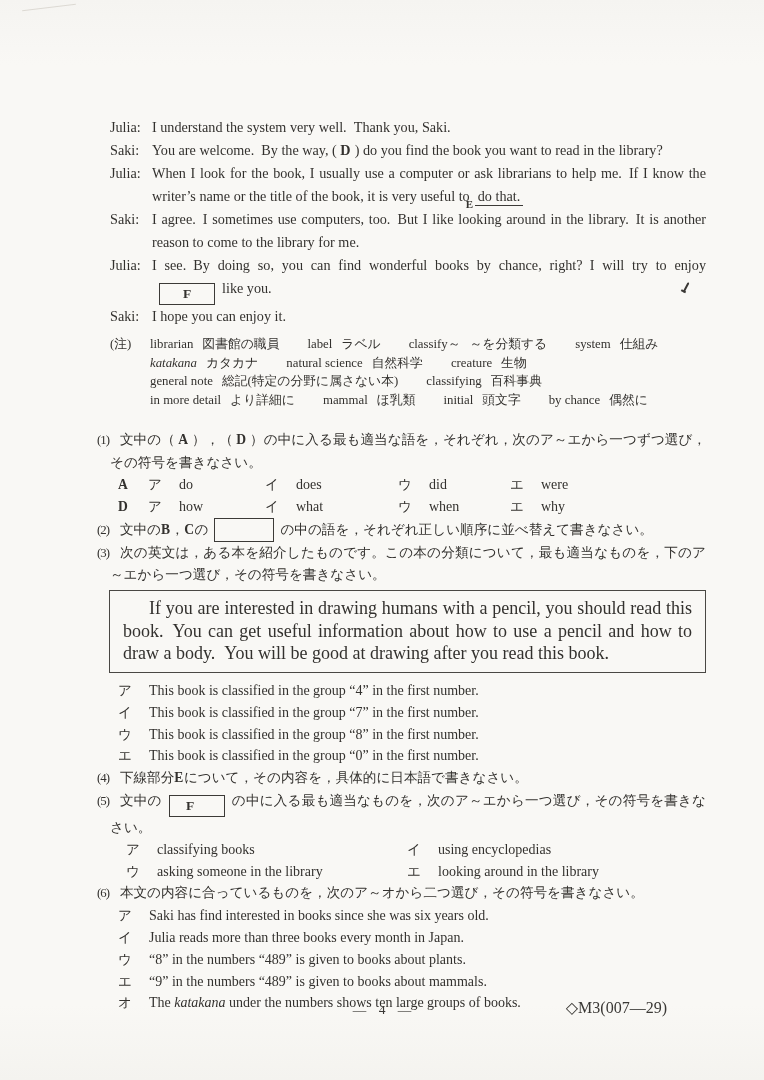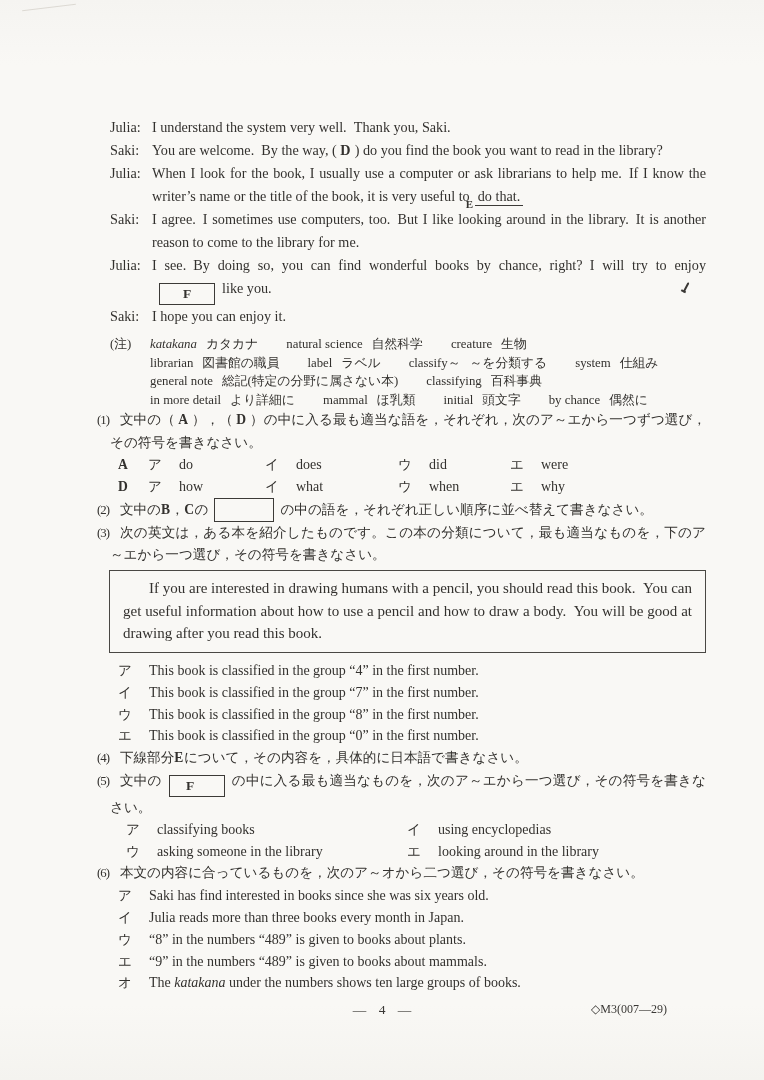--- a/index.html
+++ b/index.html
@@ -28,44 +28,44 @@
   .ul-text { border-bottom:1.5px solid #3c3a37; padding:0 3px 1px; }
   .ul-label { position:absolute; left:-9px; bottom:-12px; font-size:11px; font-weight:600; }
   
   .notes { display:flex; margin-top:7px; font-size:12.8px; line-height:18.6px; }
   .notes-label { flex:none; width:40px; }
   .notes-body { flex:1; }
   .note-row { display:flex; flex-wrap:wrap; column-gap:28px; }
   .note-item { white-space:nowrap; }
   .note-en { margin-right:9px; }
   
-  .questions { font-size:13.6px; line-height:21.8px; }
+  .questions { margin-top:20px; font-size:13.6px; line-height:21.8px; }
   .q-line { margin-left:-13px; padding-left:13px; text-indent:-13px; text-align:justify; }
   .q-num { font-size:12.8px; margin-right:11px; letter-spacing:-1px; }
   .q1-row { margin-left:8px; }
   .q1-row-label { display:inline-block; width:30px; font-weight:700; }
   .opt { display:inline-block; }
   .q1-opts .opt:nth-of-type(1) { width:117px; }
   .q1-opts .opt:nth-of-type(2) { width:133px; }
   .q1-opts .opt:nth-of-type(3) { width:112px; }
   .kana { display:inline-block; width:31px; }
   .opt-text { font-size:14px; }
   .passage-box {
     border:1.2px solid #4a4844; margin:4px 0 7px -1px;
     padding:6px 13px 7px; line-height:22.6px;
   }
-  .passage-box p { margin:0; font-size:15px; text-align:justify; text-indent:26px; }
+  .passage-box p { margin:0; font-size:18px; text-align:justify; text-indent:26px; }
   .opt-line { margin-left:8px; }
   .q5-opts { display:grid; grid-template-columns:281px 1fr; margin-left:8px; }
   
   .footer-page {
     position:absolute; left:0; right:0; bottom:62px; text-align:center;
     font-size:13.5px; word-spacing:9px; color:#3a3835;
   }
-  .footer-code { position:absolute; right:97px; bottom:63px; font-size:12px; color:#3a3835; }
+  .footer-code { position:absolute; right:97px; bottom:63px; font-size:16px; color:#3a3835; }
   .pen-mark {
     position:absolute; left:685px; top:282px; width:2.2px; height:11px;
     background:#3a3835; transform:rotate(28deg); border-radius:1px;
   }
   .pen-mark::after {
     content:""; position:absolute; left:-2px; top:9px; width:5px; height:1.6px; background:#3a3835;
   }
   .artifact-tl {
     position:absolute; top:7px; left:22px; width:54px; height:1.2px;
     background:#dcd9d3; transform:rotate(-7deg);
@@ -113,48 +113,48 @@
 
   <div class="pen-mark"></div>
 
   <div class="notes">
     <span class="notes-label">(注)</span>
     <div class="notes-body">
 
         <div class="note-row">
 
             <span class="note-item">
+              <span class="note-en">librarian</span><span class="note-ja">図書館の職員</span>
+            </span>
+
+            <span class="note-item">
+              <span class="note-en">label</span><span class="note-ja">ラベル</span>
+            </span>
+
+            <span class="note-item">
+              <span class="note-en">classify～</span><span class="note-ja">～を分類する</span>
+            </span>
+
+            <span class="note-item">
+              <span class="note-en">system</span><span class="note-ja">仕組み</span>
+            </span>
+          </div>
+
+        <div class="note-row">
+
+            <span class="note-item">
               <span class="note-en" style="font-style: italic;">katakana</span><span class="note-ja">カタカナ</span>
             </span>
 
             <span class="note-item">
               <span class="note-en">natural science</span><span class="note-ja">自然科学</span>
             </span>
 
             <span class="note-item">
               <span class="note-en">creature</span><span class="note-ja">生物</span>
-            </span>
-          </div>
-
-        <div class="note-row">
-
-            <span class="note-item">
-              <span class="note-en">librarian</span><span class="note-ja">図書館の職員</span>
-            </span>
-
-            <span class="note-item">
-              <span class="note-en">label</span><span class="note-ja">ラベル</span>
-            </span>
-
-            <span class="note-item">
-              <span class="note-en">classify～</span><span class="note-ja">～を分類する</span>
-            </span>
-
-            <span class="note-item">
-              <span class="note-en">system</span><span class="note-ja">仕組み</span>
             </span>
           </div>
 
         <div class="note-row">
 
             <span class="note-item">
               <span class="note-en">general note</span><span class="note-ja">総記(特定の分野に属さない本)</span>
             </span>
 
             <span class="note-item">

